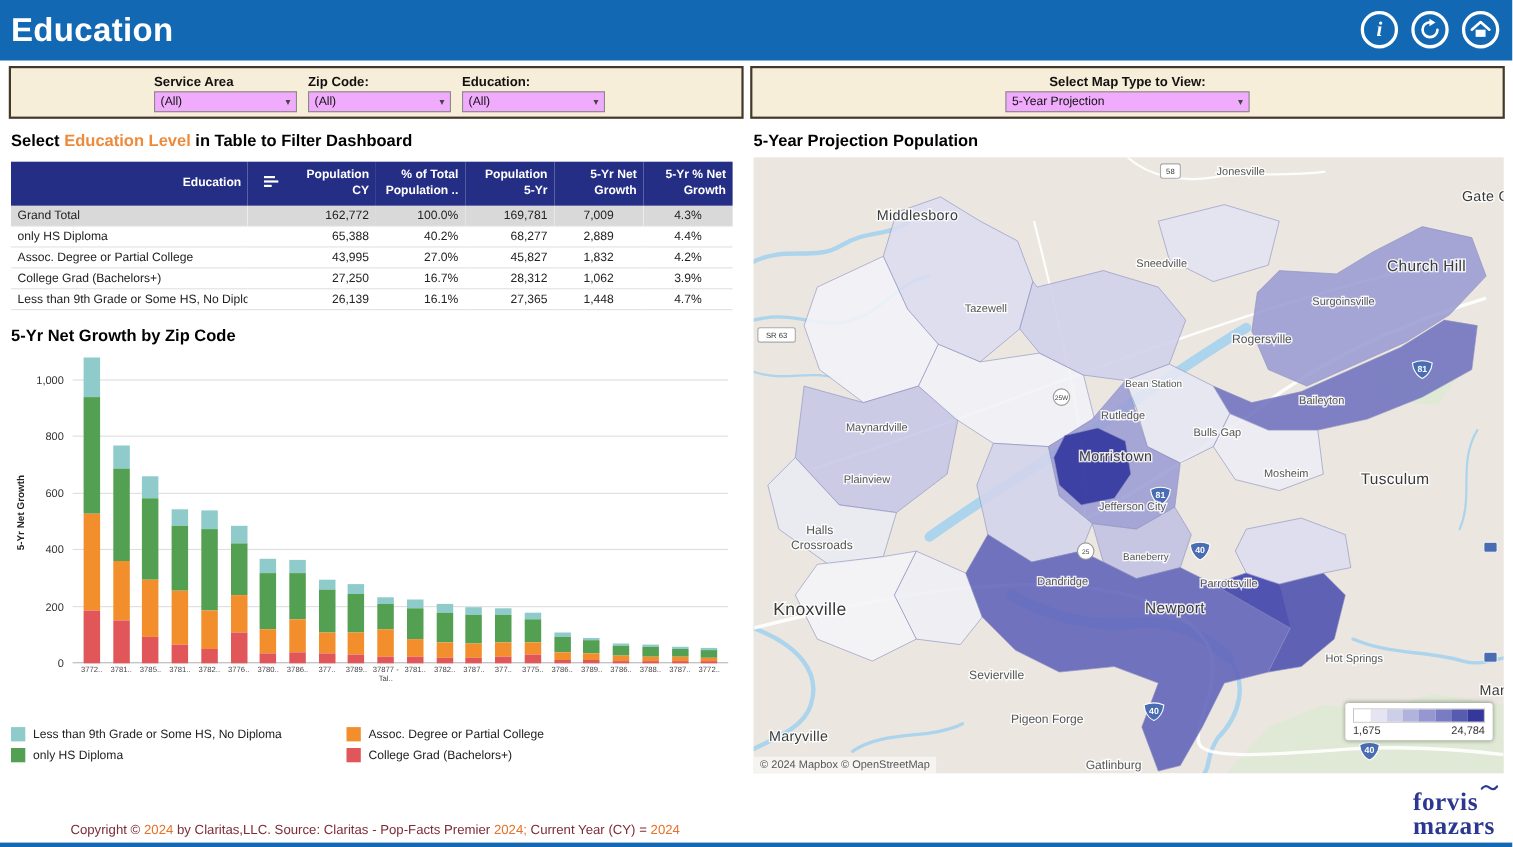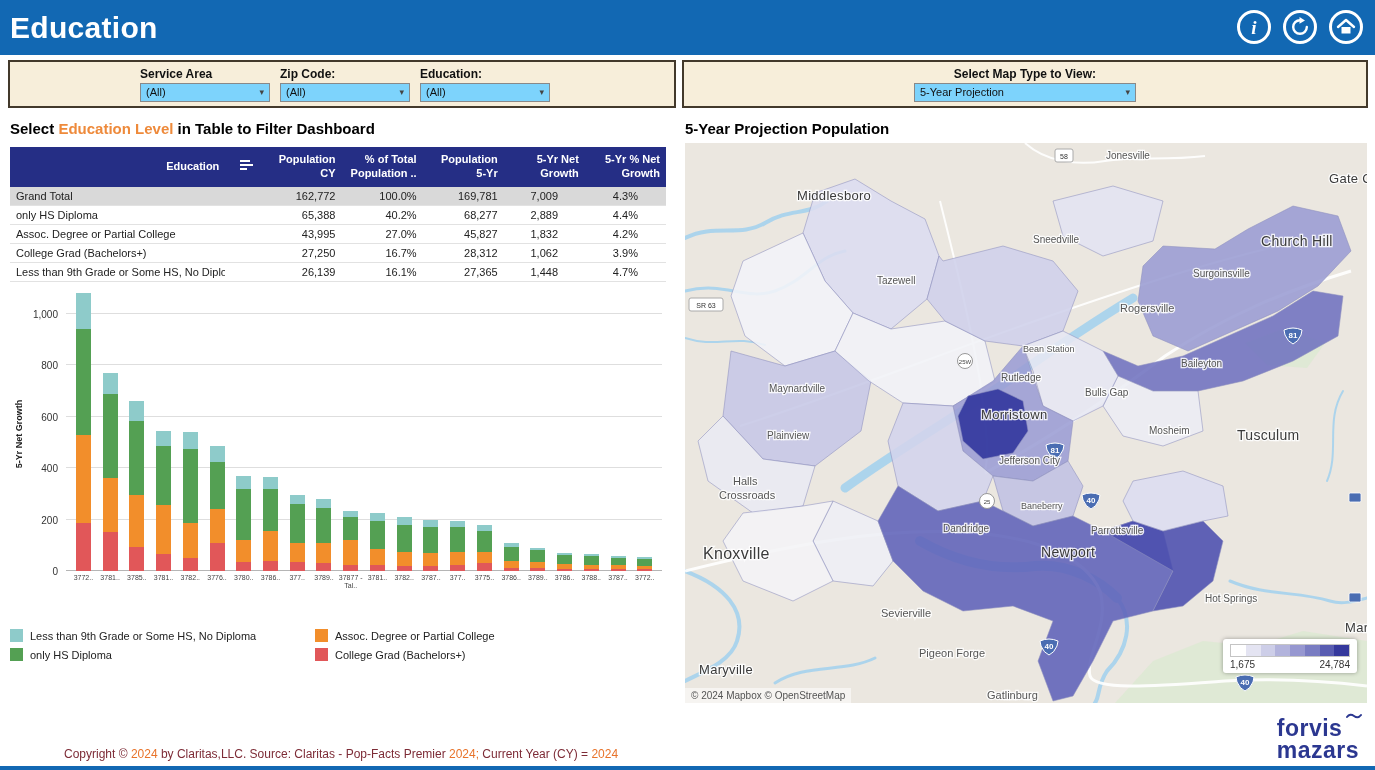--- a/index.html
+++ b/index.html
@@ -14,21 +14,21 @@
   .info-i { color:#fff; font-family:"Liberation Serif", serif; font-weight:bold; font-style:italic; font-size:19px; line-height:1; }
 
   
   .filter-box { position:absolute; top:60px; height:48px; background:#f7eeda; border:2px solid #43392b; }
   .fb-left { left:8px; width:668px; display:flex; align-items:center; padding-left:130px; gap:10px; }
   .fb-right { left:682px; width:686px; display:flex; flex-direction:column; align-items:center; justify-content:center; }
   .filter-group { width:130px; }
   .filter-group.wide { width:222px; }
   .filter-label { font-size:12px; font-weight:bold; color:#111; margin-bottom:2px; }
   .fb-right .filter-label { text-align:center; }
-  .dropdown { background:#7dd3fc; border:1px solid #898989; height:19px; display:flex; align-items:center; justify-content:space-between; padding:0 5px; font-size:11px; color:#111; cursor:pointer;gap:27px; }
+  .dropdown { background:#f0abfc; border:1px solid #898989; height:19px; display:flex; align-items:center; justify-content:space-between; padding:0 5px; font-size:11px; color:#111; cursor:pointer;gap:27px; }
   .dd-caret { font-size:9px; color:#444; }
 
   
   .left-col { position:absolute; left:10px; top:120px; width:666px; }
   .sec-title { font-size:15px; font-weight:bold; color:#000; }
   .sec-title .hl { color:#ee8a3b; }
   .note { font-size:11px; color:#2d2d2d; margin-top:3px; }
 
   table.edu { border-collapse:collapse; margin-top:10px; width:656px; font-size:11px; table-layout:fixed; }
   table.edu th { background:#252e85; color:#fff; font-size:11px; font-weight:bold; padding:4px 6px; height:40px; text-align:right; vertical-align:middle; line-height:1.25; }
@@ -69,21 +69,21 @@
   .map-subtitle { font-size:11px; color:#222; margin-top:2px; }
   .map-subtitle .star { color:#ee8a3b; font-weight:bold; }
   .map-wrap { position:relative; margin-top:6px; width:682px; height:560px; background:#ebe7e0; overflow:hidden; }
   .map-wrap svg { position:absolute; left:0; top:0; }
   .map-attrib { position:absolute; left:0; bottom:0; font-size:10px; color:#555; background:rgba(255,255,255,0.55); padding:2px 6px; }
   .map-legend { position:absolute; right:10px; bottom:30px; background:#fff; border-radius:3px; padding:5px 7px 3px 7px; box-shadow:0 0 4px rgba(0,0,0,0.35); }
   .map-legend-bar { display:flex; width:120px; height:13px; border:1px solid #c4c4c4; }
   .map-legend-bar span { flex:1; }
   .map-legend-labels { display:flex; justify-content:space-between; font-size:10px; color:#333; margin-top:2px; }
 
-  .logo { position:absolute; right:16px; bottom:8px; color:#2b3790; font-weight:bold; line-height:0.95; text-align:left; }
+  .logo { position:absolute; right:16px; bottom:8px; color:#2b3790; font-weight:bold; line-height:0.95; text-align:left;font-family:Liberation Serif, serif; }
   .logo-line1 { font-size:23px; position:relative; letter-spacing:0.5px; }
   .logo-wave { position:absolute; right:-3px; top:-6px; }
   .logo-line2 { font-size:23px; letter-spacing:0.5px; }
 
   .bottom-bar { position:absolute; left:0; right:0; bottom:0; height:4px; background:#1268b3; }
 </style>
 </head>
 <body>
 
 <div class="page">
@@ -208,20 +208,21 @@
             <td class="c-ico"></td>
             <td class="c-blue num">26,139</td>
             <td class="c-orange num">16.1%</td>
             <td class="c-blue num">27,365</td>
             <td class="c-green num">1,448</td>
             <td class="c-green num">4.7%</td>
           </tr>
         </tbody>
     </table>
 
+    <div class="chart-title">5-Yr Net Growth by Zip Code</div>
     <div class="chart">
       <div class="ylabel">5-Yr Net Growth</div>
       <div class="plot" id="plot">
           <div class="gridline baseline" style="bottom: 0px;"></div>
           <div class="ytick" style="bottom: -6px;">0</div>
           <div class="gridline" style="bottom: 51.4545px;"></div>
           <div class="ytick" style="bottom: 45.4545px;">200</div>
           <div class="gridline" style="bottom: 102.909px;"></div>
           <div class="ytick" style="bottom: 96.9091px;">400</div>
           <div class="gridline" style="bottom: 154.364px;"></div>

